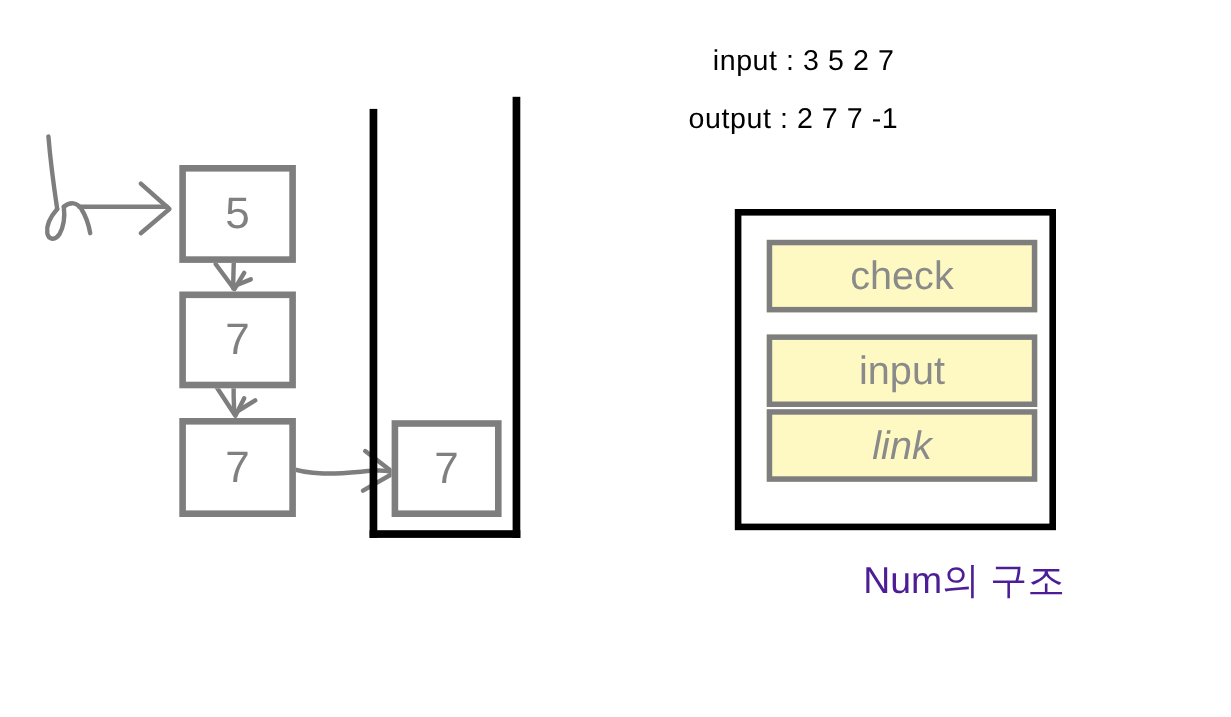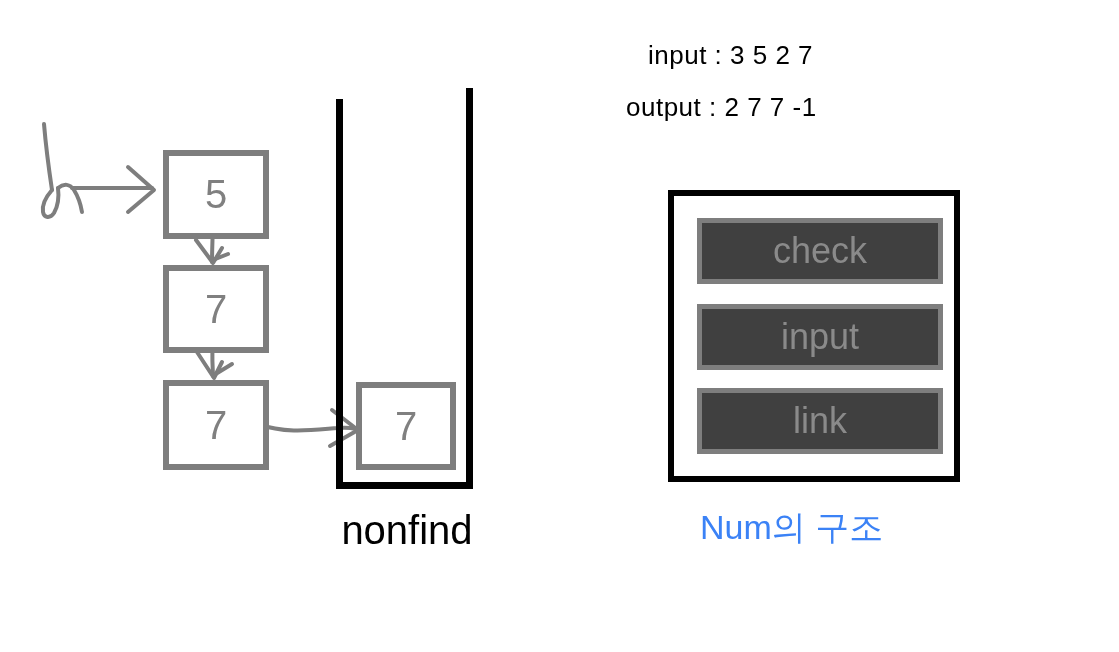--- a/index.html
+++ b/index.html
@@ -98,38 +98,38 @@
     border: 6px solid #000000;
     background: #ffffff;
   }
   .struct-field {
     position: absolute;
     left: 23px;
     width: 246px;
     height: 66px;
     box-sizing: border-box;
     border: 5px solid #7e7e7e;
-    background: #404040;
+    background: #fef9c3;
     color: #8a8a8a;
     font-size: 36px;
     display: flex;
     align-items: center;
     justify-content: center;
     font-family: "Liberation Sans", "DejaVu Sans", sans-serif;
   }
   #struct-field-0 { top: 22px; }
   #struct-field-1 { top: 108px; }
-  #struct-field-2 { top: 192px; }
+  #struct-field-2 { top: 176px; font-style: italic; }
 
   #struct-caption {
     position: absolute;
-    left: 700px; top: 505px;
+    left: 676px; top: 505px;
     width: 292px;
-    text-align: left;
-    color: #3b82f6;
+    text-align: right;
+    color: #4c1d95;
     font-size: 34px;
     font-family: "Liberation Sans", "DejaVu Sans", sans-serif;
   }
 </style>
 </head>
 <body>
 
 <div class="canvas">
 
   <svg class="svg-layer" viewBox="0 0 1119 652" xmlns="http://www.w3.org/2000/svg">
@@ -167,21 +167,20 @@
   <div id="io-output" class="io-line">output : 2 7 7 -1</div>
 
   <div id="node-0" class="node-box">5</div>
   <div id="node-1" class="node-box">7</div>
   <div id="node-2" class="node-box">7</div>
 
   <div id="stack-wall-left" class="stack-wall"></div>
   <div id="stack-wall-right" class="stack-wall"></div>
   <div id="stack-floor" class="stack-wall"></div>
   <div id="stack-item">7</div>
-  <div id="stack-label">nonfind</div>
 
   <div id="struct-box">
     <div id="struct-field-0" class="struct-field">check</div>
     <div id="struct-field-1" class="struct-field">input</div>
     <div id="struct-field-2" class="struct-field">link</div>
   </div>
   <div id="struct-caption">Num의 구조</div>
 
 </div>
 

